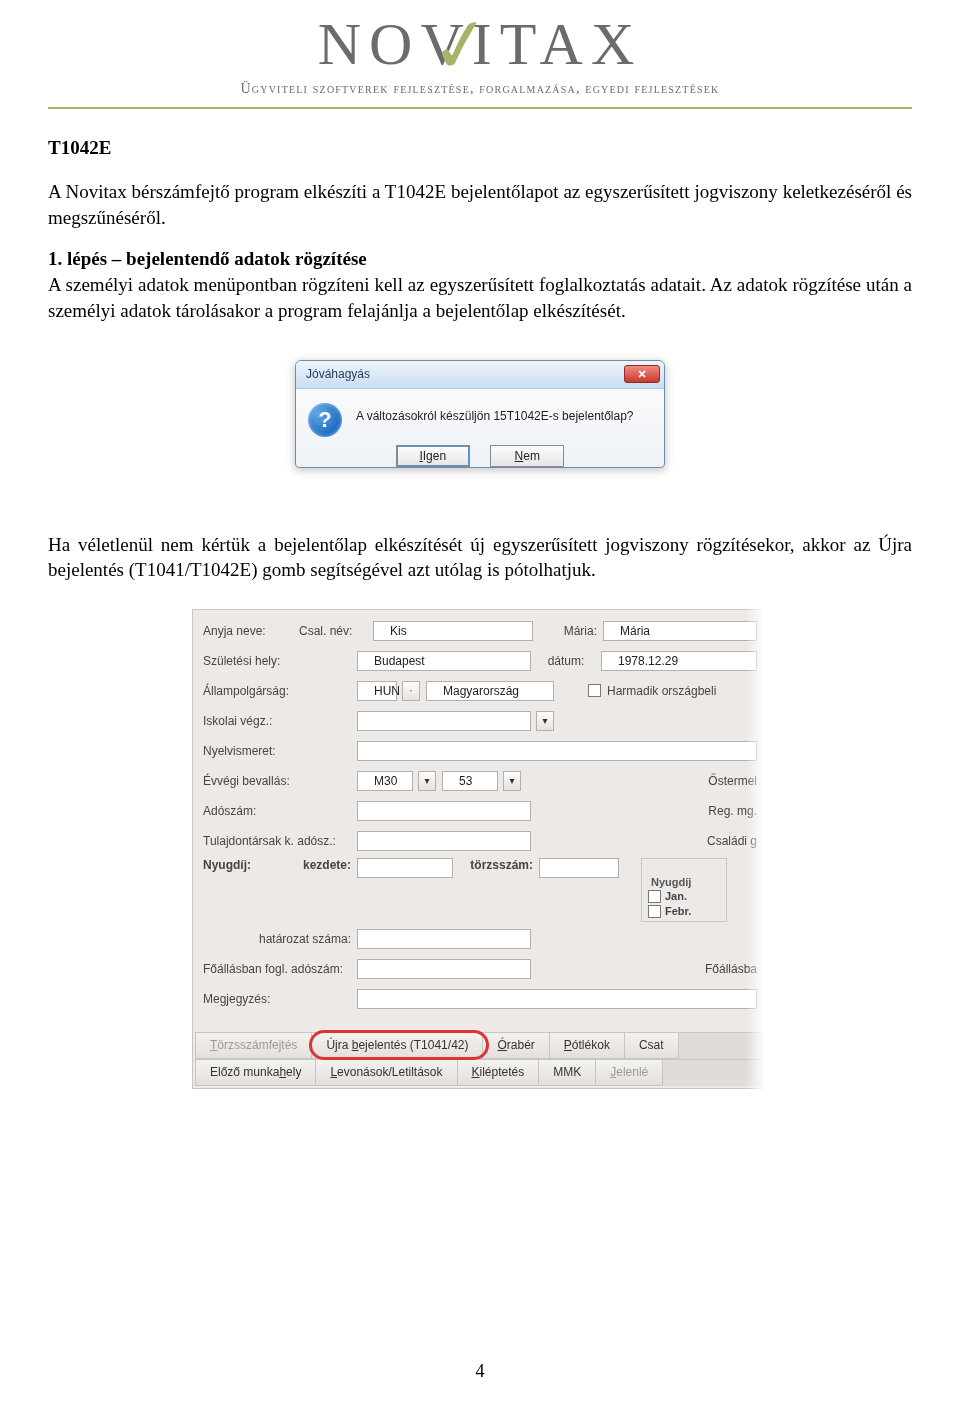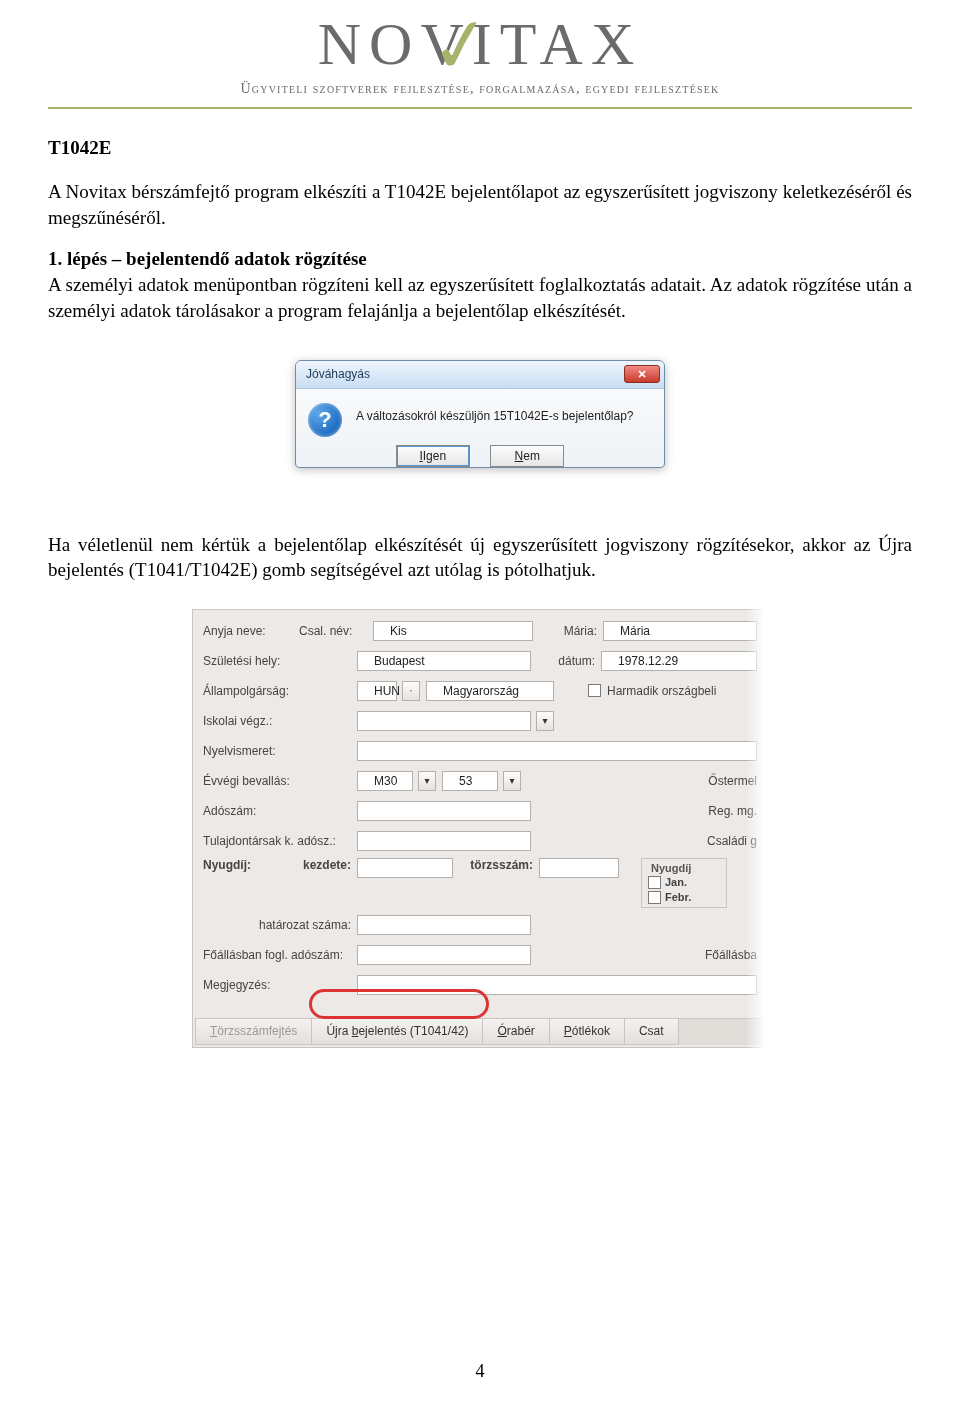--- a/index.html
+++ b/index.html
@@ -212,21 +212,21 @@
   .chk {
     width: 13px; height: 13px;
     border: 1px solid #7a7a7a;
     background: #fff;
     display: inline-block;
     vertical-align: middle;
   }
   .fieldset {
     border: 1px solid #c9c5c1;
     margin-right: 2px;
-    padding: 2px 2px 2px 6px;
+    padding: 16px 2px 2px 6px;
   }
   .fieldset .legend {
     font-size: 11px;
     color: #555;
     margin-top: -10px;
     background: #ece9e7;
     display: inline-block;
     padding: 0 3px;
   }
   .fieldset .mini {
@@ -310,21 +310,21 @@
         <span class="lbl w90">Anyja neve:</span>
         <span class="lbl w68">Csal. név:</span>
         <div class="inp" style="width:160px">Kis</div>
         <span class="lbl" style="width:58px;text-align:right">Mária:</span>
         <div class="inp grow">Mária</div>
       </div>
 
       <div class="row">
         <span class="lbl w148">Születési hely:</span>
         <div class="inp" style="width:174px">Budapest</div>
-        <span class="lbl" style="width:58px;text-align:right">dátum:</span>
+        <span class="lbl" style="width:58px;text-align:center">dátum:</span>
         <div class="inp grow">1978.12.29</div>
       </div>
 
       <div class="row">
         <span class="lbl w148">Állampolgárság:</span>
         <div class="inp" style="width:40px">HUN</div>
         <div class="combo-btn">·</div>
         <div class="inp" style="width:128px">Magyarország</div>
         <span style="width:22px"></span>
         <span class="chk"></span>
@@ -406,19 +406,26 @@
 
       <div style="height:18px"></div>
 
       <div class="btnbar">
         <div class="b disabled"><span class="u">T</span>örzsszámfejtés</div>
         <div class="b">Újra <span class="u">b</span>ejelentés (T1041/42)</div>
         <div class="b"><span class="u">Ó</span>rabér</div>
         <div class="b"><span class="u">P</span>ótlékok</div>
         <div class="b">Csat</div>
       </div>
+      <div class="btnbar">
+        <div class="b">Előző munka<span class="u">h</span>ely</div>
+        <div class="b"><span class="u">L</span>evonások/Letiltások</div>
+        <div class="b"><span class="u">K</span>iléptetés</div>
+        <div class="b">MMK</div>
+        <div class="b disabled"><span class="u">J</span>elenlé</div>
+      </div>
 
       <div class="highlight-ring" style="left:116px; width:180px; height:30px; bottom:28px;"></div>
     </div>
   </div>
 </div>
 
 <div class="page-num">4</div>
 
 </body></html>

